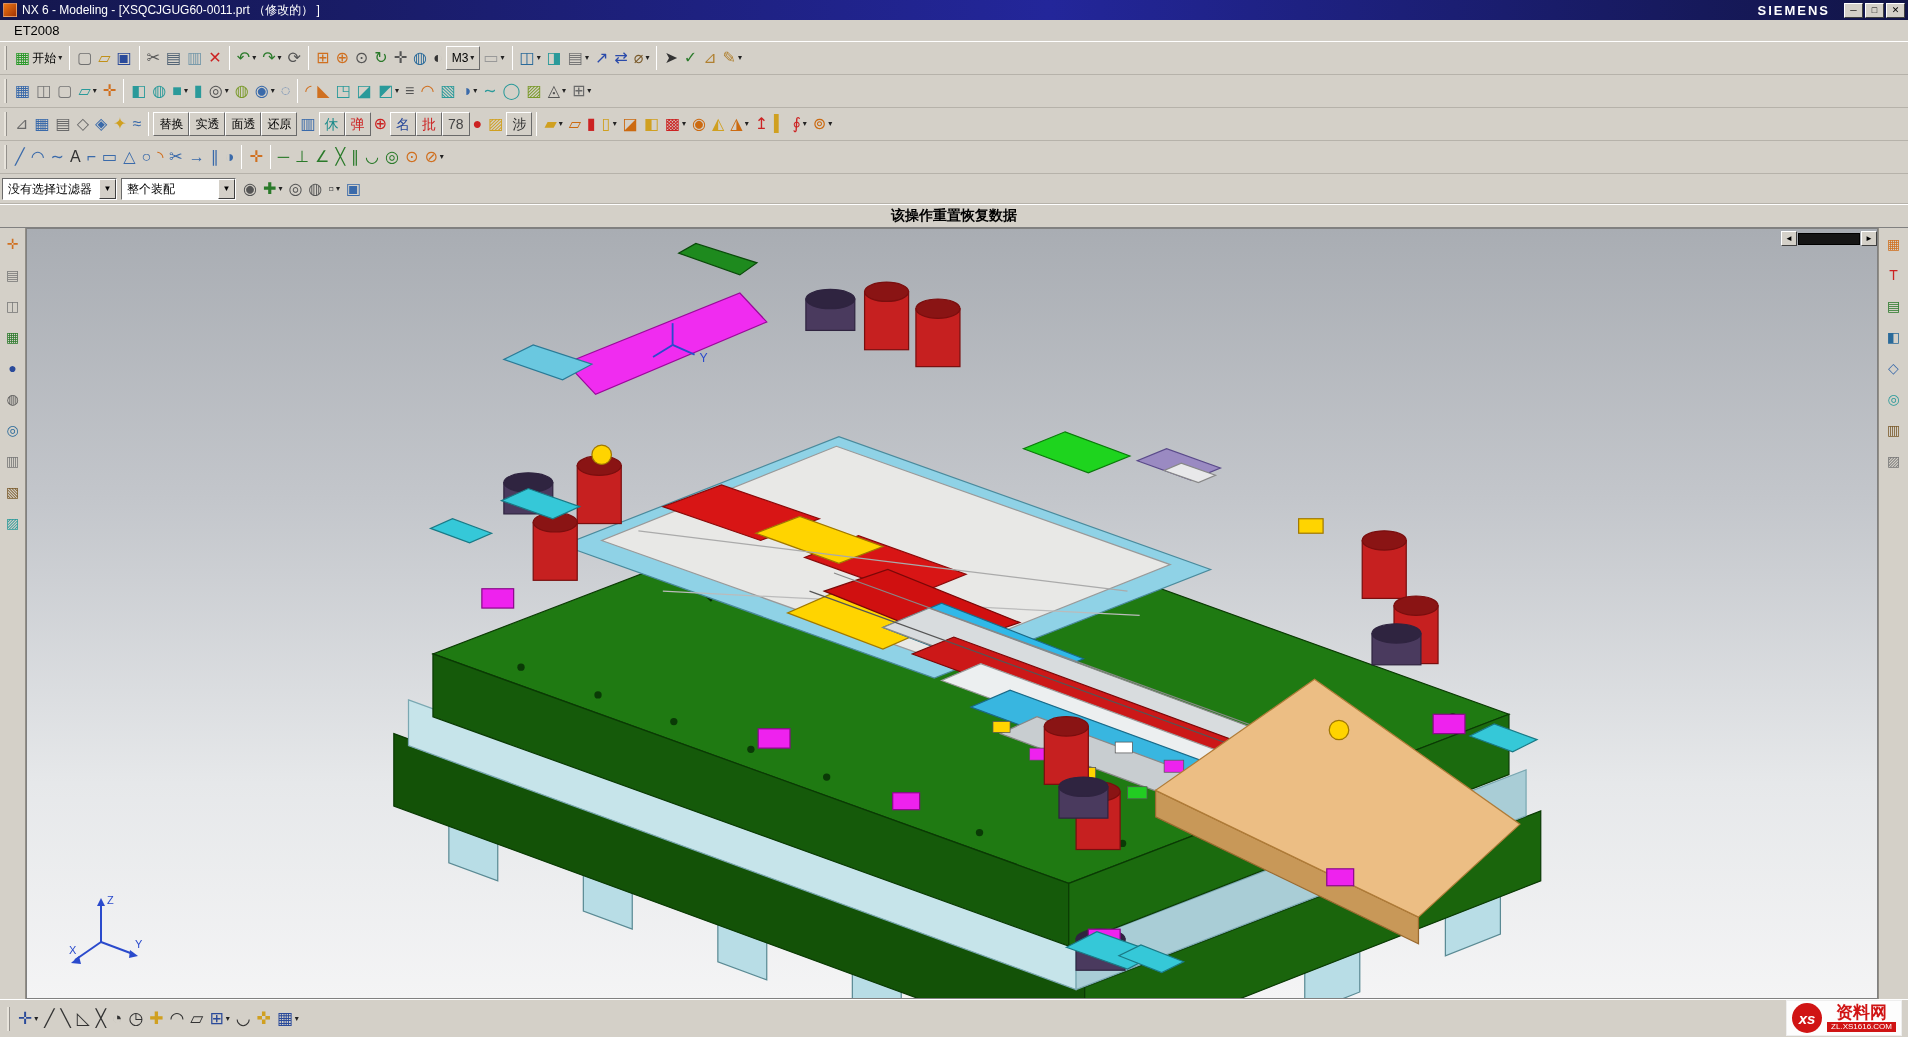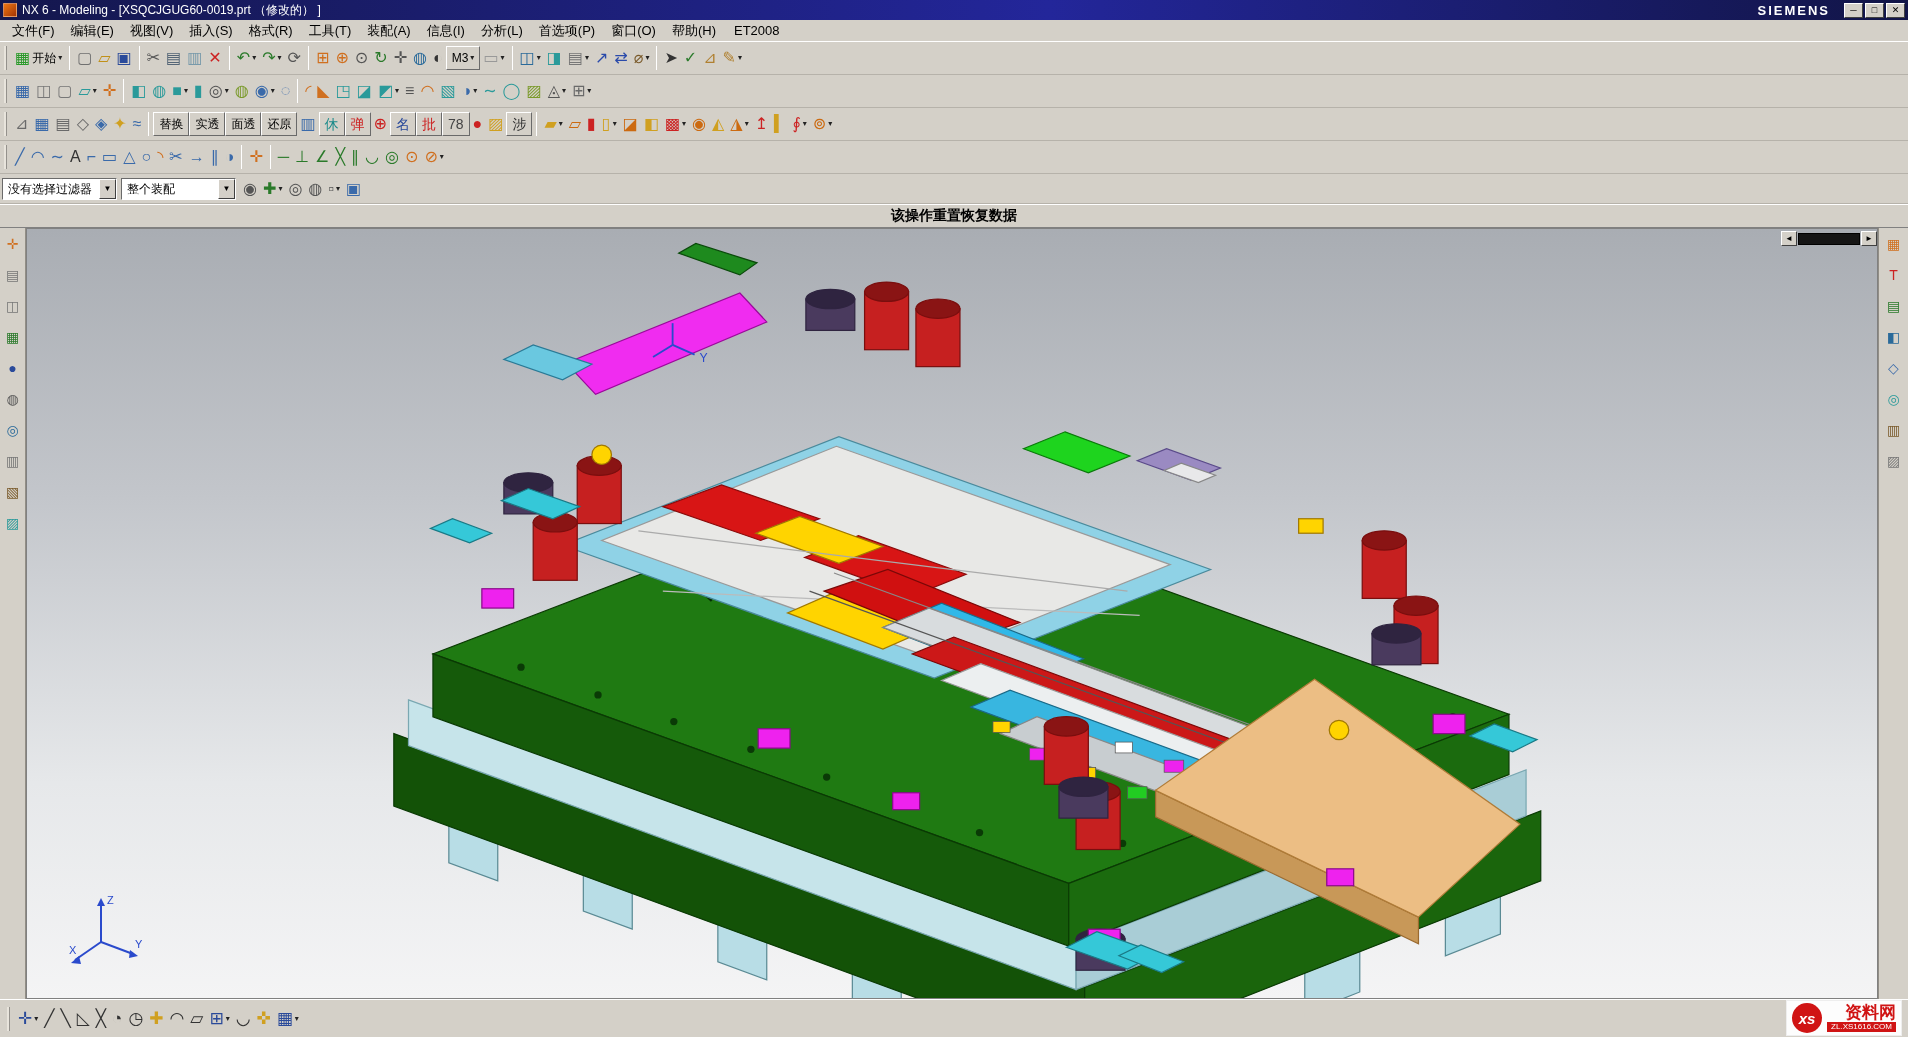--- a/index.html
+++ b/index.html
@@ -69,64 +69,38 @@
   
   .bottombar{height:38px;background:#d4d0c8;border-top:1px solid #fff;display:flex;align-items:center;
     padding-left:5px;flex:0 0 auto;position:relative;}
   .bottombar .tb-glyph{font-size:17px;}
 
   
   .watermark{position:absolute;right:6px;bottom:1px;display:flex;align-items:center;gap:5px;
     background:#fdfdfd;padding:2px 5px;border:1px solid #eee;}
   .wm-circle{width:30px;height:30px;border-radius:50%;background:#d01414;color:#fff;display:flex;
     align-items:center;justify-content:center;font-size:15px;font-style:italic;font-weight:bold;}
-  .wm-col{display:flex;flex-direction:column;align-items:flex-end;}
+  .wm-col{display:flex;flex-direction:column;align-items:center;}
   .wm-title{color:#d01414;font-weight:bold;font-size:17px;line-height:1.05;}
   .wm-strip{background:#d01414;color:#fff;font-size:8px;padding:1px 4px;line-height:1;}
 </style>
 </head>
 <body>
 
 <div class="titlebar">
   <span class="title-icon"></span>
-  <span class="title-text">NX 6 - Modeling - [XSQCJGUG60-0019.prt （修改的） ]</span>
+  <span class="title-text">NX 6 - Modeling - [XSQCJGUG60-0011.prt （修改的） ]</span>
   <span class="tb-spacer"></span>
   <span class="brand">SIEMENS</span>
   <span class="win-btn">─</span>
   <span class="win-btn">□</span>
   <span class="win-btn">✕</span>
 </div>
 
 <div class="menubar">
-  <div style="display:flex">
-
-      <span class="menu-item">文件(F)</span>
-
-      <span class="menu-item">编辑(E)</span>
-
-      <span class="menu-item">视图(V)</span>
-
-      <span class="menu-item">插入(S)</span>
-
-      <span class="menu-item">格式(R)</span>
-
-      <span class="menu-item">工具(T)</span>
-
-      <span class="menu-item">装配(A)</span>
-
-      <span class="menu-item">信息(I)</span>
-
-      <span class="menu-item">分析(L)</span>
-
-      <span class="menu-item">首选项(P)</span>
-
-      <span class="menu-item">窗口(O)</span>
-
-      <span class="menu-item">帮助(H)</span>
-    </div>
   <span class="menu-extra">ET2008</span>
 </div>
 
 <div class="toolbar-row">
   <span class="tb-handle"></span>
   <div style="display:flex;align-items:center">
 
       <div class="tb-btn">
         <span class="tb-glyph" style="color: rgb(42, 154, 42);">▦</span>
         <span class="tb-label">开始</span>

